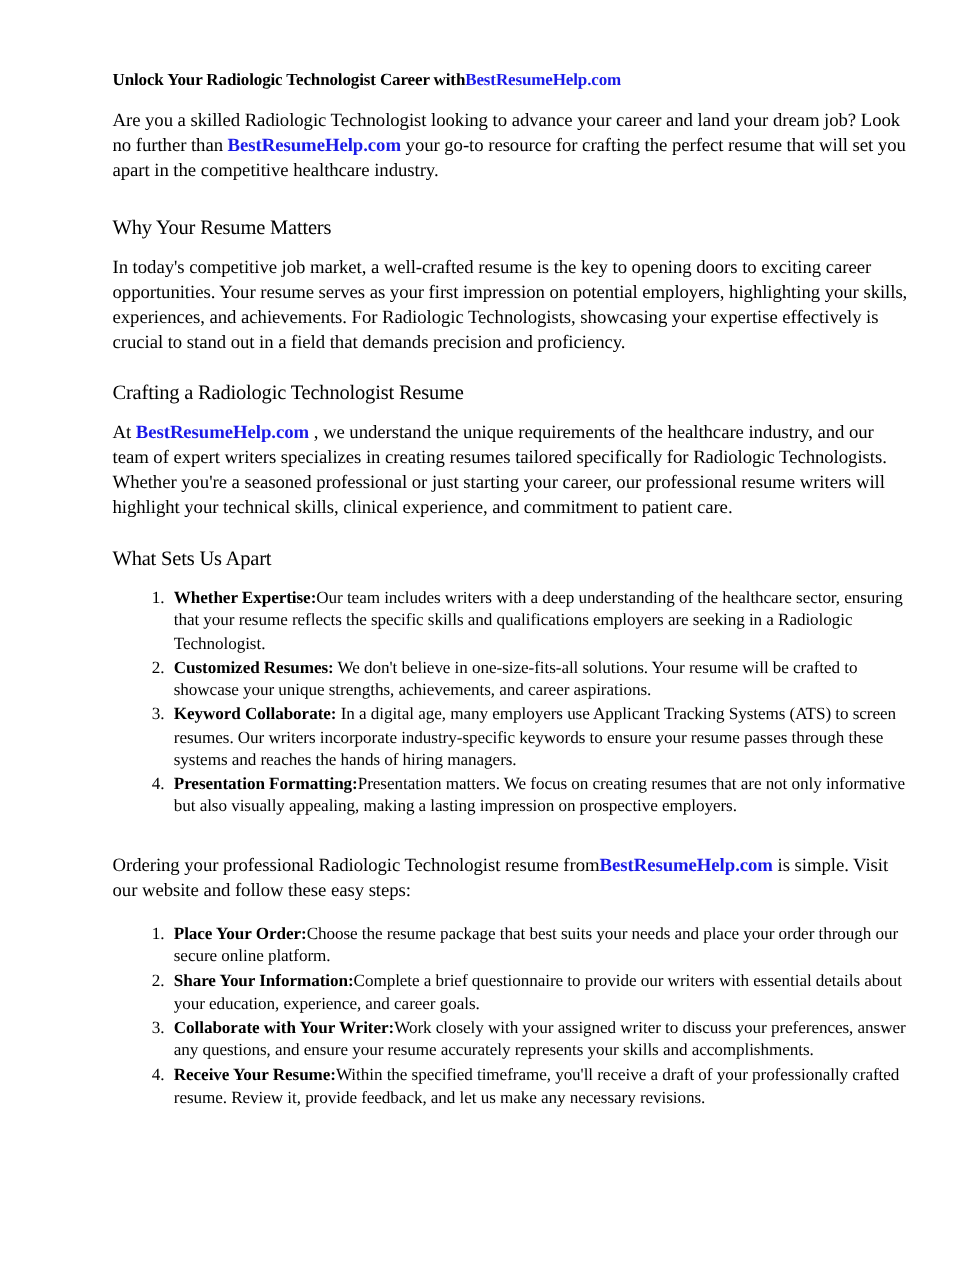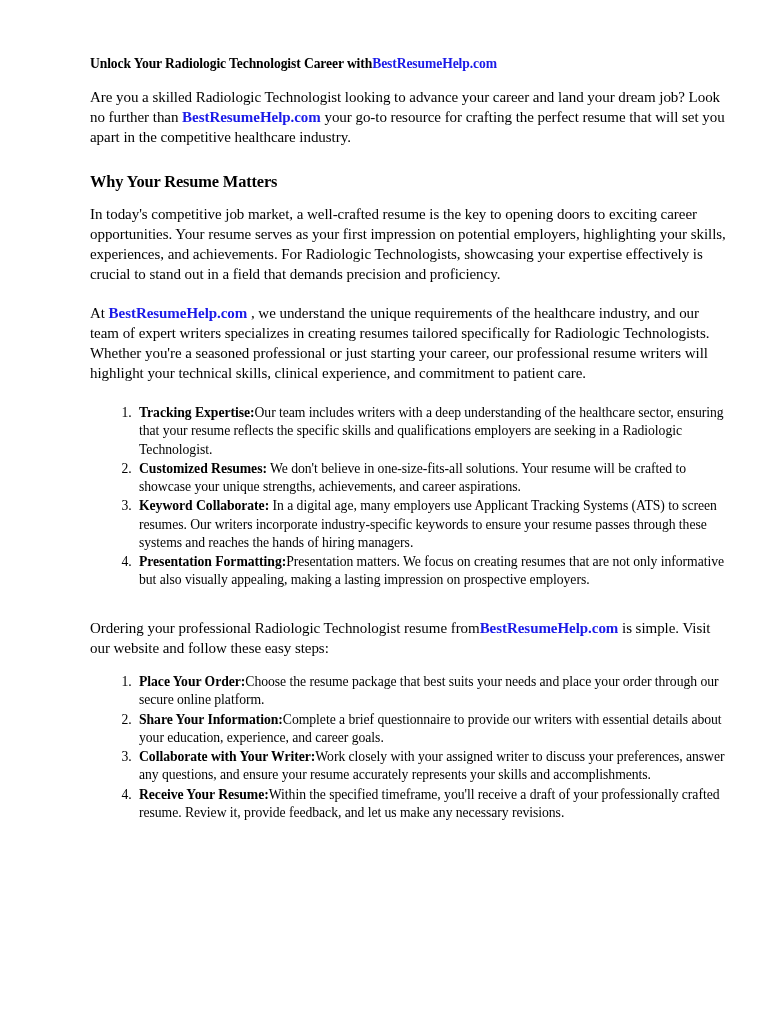--- a/index.html
+++ b/index.html
@@ -35,21 +35,21 @@
     font-size: 13.6px;
     font-weight: bold;
     line-height: 1.28;
     margin: 0 0 16px 0;
     letter-spacing: -0.1px;
   }
 
   
   h2.section-heading {
     font-size: 16.4px;
-    font-weight: bold;
+    font-weight: normal;
     line-height: 1.25;
     margin: 0 0 12px 0;
     letter-spacing: -0.15px;
   }
 
   .block { margin: 0 0 20px 0; }
 
   p.para {
     font-size: 15px;
     line-height: 1.33;
@@ -102,26 +102,28 @@
     <p class="para"><span>Are you a skilled Radiologic Technologist looking to advance your career and land your dream job? Look no further than </span><a class="link">BestResumeHelp.com</a><span>  your go-to resource for crafting the perfect resume that will set you apart in the competitive healthcare industry.</span></p>
 
     <div class="spacer-sm"></div>
 
     <div class="block">
       <h2 class="section-heading">Why Your Resume Matters</h2>
       <p class="para">In today's competitive job market, a well-crafted resume is the key to opening doors to exciting career opportunities. Your resume serves as your first impression on potential employers, highlighting your skills, experiences, and achievements. For Radiologic Technologists, showcasing your expertise effectively is crucial to stand out in a field that demands precision and proficiency.</p>
     </div>
 
     <div class="block">
+      <h2 class="section-heading">Crafting a Radiologic Technologist Resume</h2>
       <p class="para"><span>At </span><a class="link">BestResumeHelp.com</a><span> , we understand the unique requirements of the healthcare industry, and our team of expert writers specializes in creating resumes tailored specifically for Radiologic Technologists. Whether you're a seasoned professional or just starting your career, our professional resume writers will highlight your technical skills, clinical experience, and commitment to patient care.</span></p>
     </div>
 
     <div class="block">
+      <h2 class="section-heading">What Sets Us Apart</h2>
       <ol class="doc-list">
-        <li><span class="li-term">Tracking Expertise:</span><span class="li-rest">Our team includes writers with a deep understanding of the healthcare sector, ensuring that your resume reflects the specific skills and qualifications employers are seeking in a Radiologic Technologist.</span></li>
+        <li><span class="li-term">Whether Expertise:</span><span class="li-rest">Our team includes writers with a deep understanding of the healthcare sector, ensuring that your resume reflects the specific skills and qualifications employers are seeking in a Radiologic Technologist.</span></li>
         <li><span class="li-term">Customized Resumes:</span><span class="li-rest"> We don't believe in one-size-fits-all solutions. Your resume will be crafted to showcase your unique strengths, achievements, and career aspirations.</span></li>
         <li><span class="li-term">Keyword Collaborate:</span><span class="li-rest"> In a digital age, many employers use Applicant Tracking Systems (ATS) to screen resumes. Our writers incorporate industry-specific keywords to ensure your resume passes through these systems and reaches the hands of hiring managers.</span></li>
         <li><span class="li-term">Presentation Formatting:</span><span class="li-rest">Presentation matters. We focus on creating resumes that are not only informative but also visually appealing, making a lasting impression on prospective employers.</span></li>
       </ol>
     </div>
 
     <div class="spacer-sm"></div>
 
     <div class="block">
       <p class="para"><span>Ordering your professional Radiologic Technologist resume from</span><a class="link">BestResumeHelp.com</a><span> is simple. Visit our website and follow these easy steps:</span></p>

